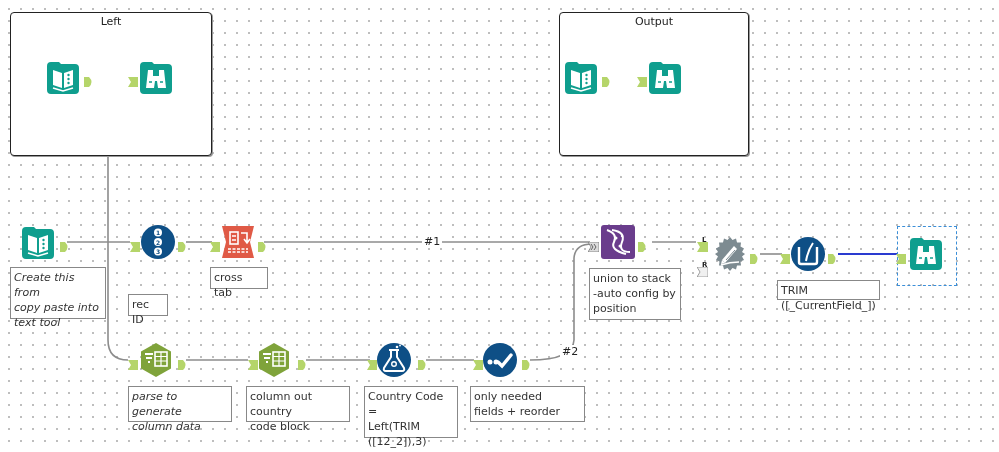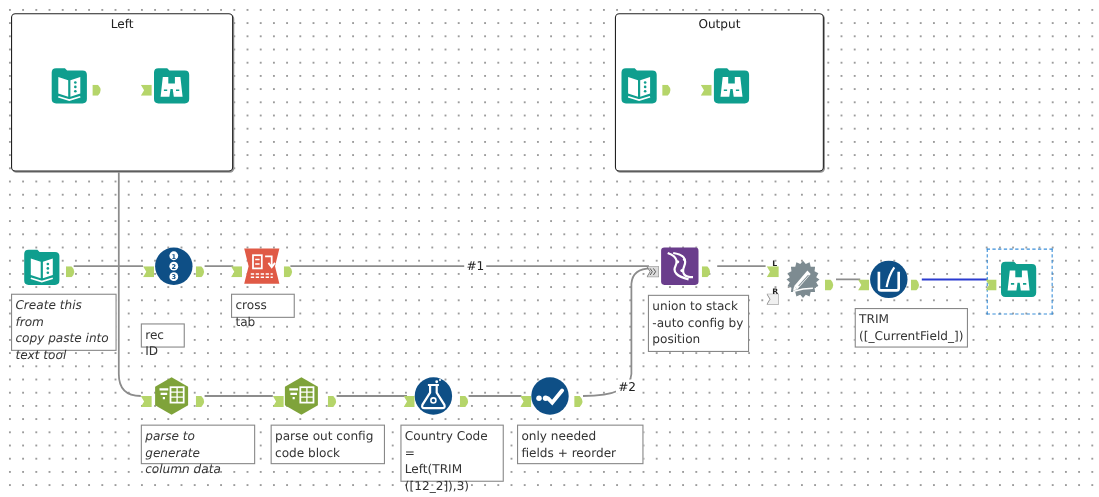--- a/index.html
+++ b/index.html
@@ -224,21 +224,21 @@
 <div class="tool" style="left:790px; top:236px;">
   <svg viewBox="0 0 36 36">
     <circle cx="18" cy="18" r="17" fill="#0e4f86"></circle>
     <path d="M9 11 L9 26 Q9 28 11 28 L25 28 Q27 28 27 26 L27 11" stroke="#fff" stroke-width="2.4" fill="none"></path>
     <path d="M16 25 Q18 14 23 7" stroke="#fff" stroke-width="2" fill="none"></path>
   </svg>
 </div>
 <div class="anchor" style="left:828px; top:249px;"><svg width="10" height="10">
       <path d="M0 0 L5 0 Q10 5 5 10 L0 10 Z" fill="#b5d56a"></path>
     </svg></div>
-<div class="comment" style="left:777px; top:280px; width:103px; height:36px;">TRIM
+<div class="comment" style="left:777px; top:280px; width:103px; height:20px;">TRIM
 ([_CurrentField_])</div>
 
 <div class="selected" style="left:897px; top:226px; width:58px; height:58px;"></div>
 <div class="anchor" style="left:896px; top:249px;"><svg width="10" height="10">
       <path d="M0 0 L10 0 L10 10 L0 10 L3 5 Z" fill="#b5d56a"></path>
     </svg></div>
 <div class="tool" style="left:908px; top:236px;">
   <svg viewBox="0 0 36 36">
     <path d="M2 6 Q2 2 6 2 L14 2 L16 4 L30 4 Q34 4 34 8 L34 30 Q34 34 30 34 L6 34 Q2 34 2 30 Z" fill="#0f9e8e"></path>
     <path d="M10 10 L15 10 L15 16 L21 16 L21 10 L26 10 L28 28 L20 28 L19 21 L17 21 L16 28 L8 28 Z" fill="#fff"></path>
@@ -270,21 +270,21 @@
   <svg viewBox="0 0 36 36">
     <path d="M18 1 L33 9.5 L33 26.5 L18 35 L3 26.5 L3 9.5 Z" fill="#7fa33a"></path>
     <path d="M7 12 L15 12 M8 16 L14 16 M10 20 L12 20" stroke="#fff" stroke-width="2"></path>
     <rect x="17" y="10" width="12" height="14" fill="none" stroke="#fff" stroke-width="1.6"></rect>
     <path d="M17 14.5 L29 14.5 M17 19 L29 19 M23 10 L23 24" stroke="#fff" stroke-width="1.2"></path>
   </svg>
 </div>
 <div class="anchor" style="left:298px; top:355px;"><svg width="10" height="10">
       <path d="M0 0 L5 0 Q10 5 5 10 L0 10 Z" fill="#b5d56a"></path>
     </svg></div>
-<div class="comment" style="left:246px; top:386px; width:104px; height:36px;">parse out config
+<div class="comment" style="left:246px; top:386px; width:104px; height:36px;">column out country
 code block</div>
 
 <div class="anchor" style="left:367px; top:355px;"><svg width="10" height="10">
       <path d="M0 0 L10 0 L10 10 L0 10 L3 5 Z" fill="#b5d56a"></path>
     </svg></div>
 <div class="tool" style="left:376px; top:342px;">
   <svg viewBox="0 0 36 36">
     <circle cx="18" cy="18" r="17" fill="#0e4f86"></circle>
     <path d="M15 8 L15 15 L8 26 Q7 29 10 29 L26 29 Q29 29 28 26 L21 15 L21 8" stroke="#fff" stroke-width="2" fill="none"></path>
     <path d="M13 8 L23 8" stroke="#fff" stroke-width="2"></path>

